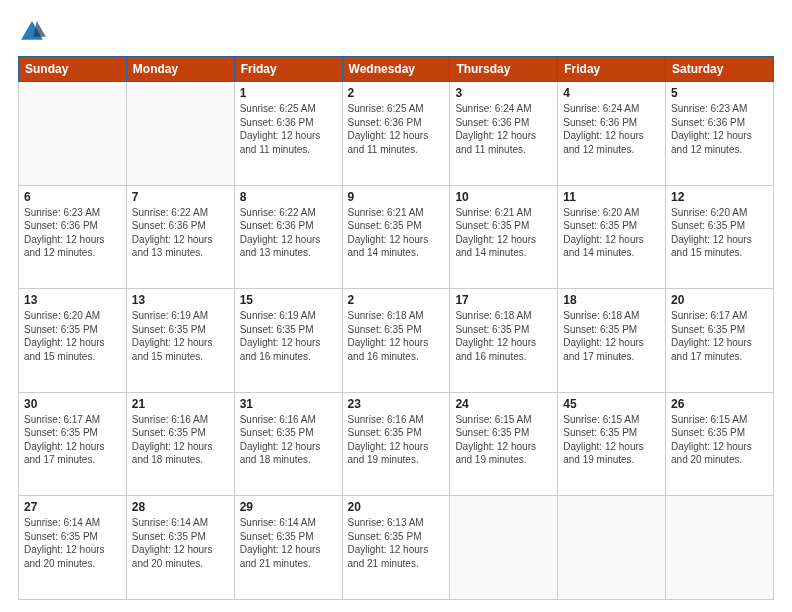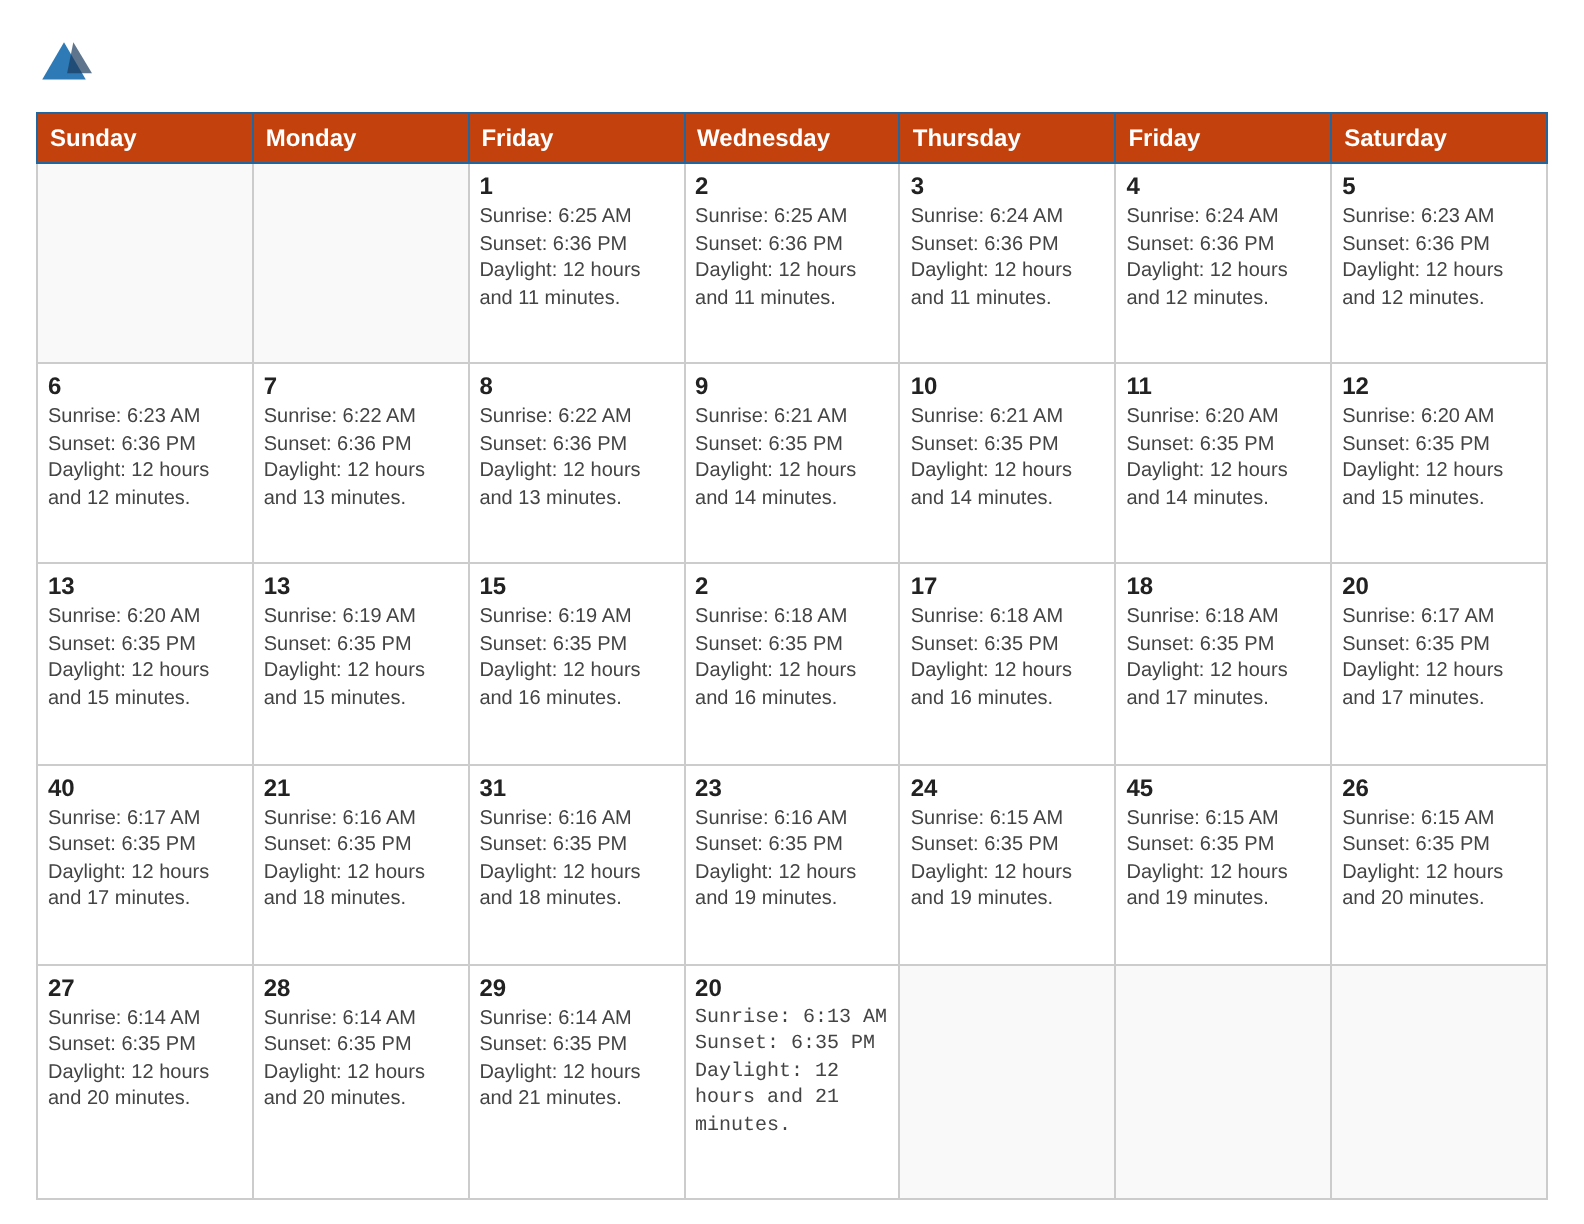--- a/index.html
+++ b/index.html
@@ -241,21 +241,21 @@
           </td>
           <td>
             <span class="day-num">20</span>
             <div class="day-info" style="white-space: pre-line;">Sunrise: 6:17 AM
 Sunset: 6:35 PM
 Daylight: 12 hours and 17 minutes.</div>
           </td>
         </tr>
         <tr>
           <td>
-            <span class="day-num">40</span>
+            <span class="day-num">30</span>
             <div class="day-info" style="white-space: pre-line;">Sunrise: 6:17 AM
 Sunset: 6:35 PM
 Daylight: 12 hours and 17 minutes.</div>
           </td>
           <td>
             <span class="day-num">21</span>
             <div class="day-info" style="white-space: pre-line;">Sunrise: 6:16 AM
 Sunset: 6:35 PM
 Daylight: 12 hours and 18 minutes.</div>
           </td>
@@ -304,21 +304,21 @@
 Daylight: 12 hours and 20 minutes.</div>
           </td>
           <td>
             <span class="day-num">29</span>
             <div class="day-info" style="white-space: pre-line;">Sunrise: 6:14 AM
 Sunset: 6:35 PM
 Daylight: 12 hours and 21 minutes.</div>
           </td>
           <td>
             <span class="day-num">20</span>
-            <div class="day-info" style="white-space: pre-line; font-family: Liberation Mono, monospace;">Sunrise: 6:13 AM
+            <div class="day-info" style="white-space: pre-line;">Sunrise: 6:13 AM
 Sunset: 6:35 PM
 Daylight: 12 hours and 21 minutes.</div>
           </td>
           <td class="empty"></td>
           <td class="empty"></td>
           <td class="empty"></td>
         </tr>
       </tbody>
   </table>
 </div>

